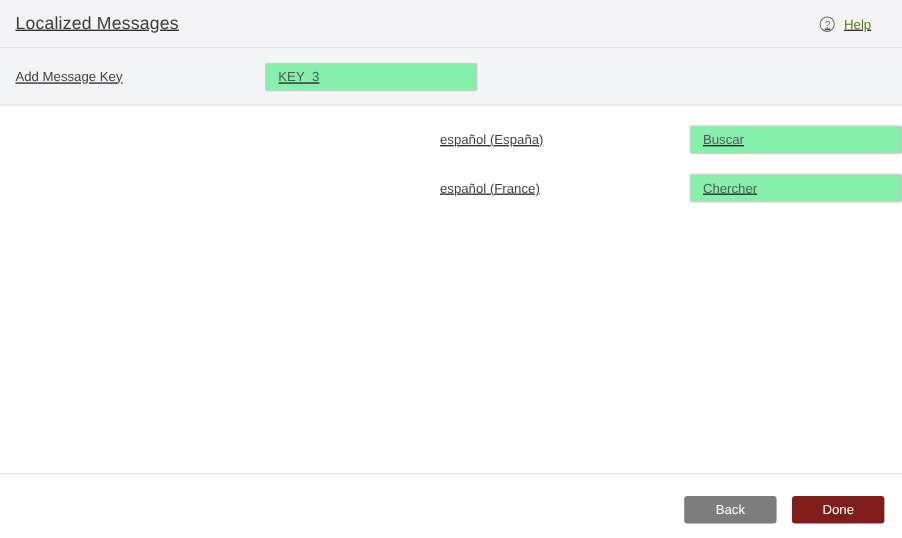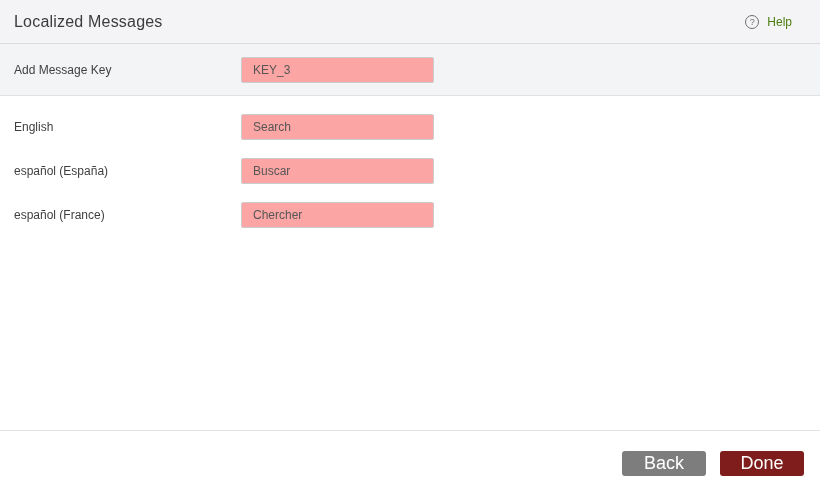--- a/index.html
+++ b/index.html
@@ -6,20 +6,21 @@
   html, body {
     width: 820px; height: 489px;
     font-family: "Liberation Sans", sans-serif;
     background: #ffffff;
     overflow: hidden;
   }
   .page {
     position: relative;
     width: 820px; height: 489px;
     background: #ffffff;
+    text-decoration: underline;
   }
 
   
   .header {
     height: 44px;
     background: #f4f4f6;
     border-bottom: 1px solid #d9dbde;
     display: flex;
     align-items: center;
     padding: 0 28px 0 14px;
@@ -59,34 +60,35 @@
     border-bottom: 1px solid #dfe1e4;
     display: flex;
     align-items: center;
   }
 
   
   .row {
     display: flex;
     align-items: center;
     height: 35px;
+    justify-content: flex-end;
   }
   .row-label {
     width: 241px;
     padding-left: 14px;
     font-size: 12px;
     color: #3f3f3f;
     flex: none;
   }
   .text-input {
     width: 193px;
     height: 26px;
     border: 1px solid #cccccc;
     border-radius: 2px;
-    background: #fca5a5;
+    background: #86efac;
     padding: 0 11px;
     font-family: "Liberation Sans", sans-serif;
     font-size: 12px;
     color: #565656;
     outline: none;
   }
 
   .lang-rows {
     padding-top: 13px;
   }
@@ -104,21 +106,21 @@
     justify-content: flex-end;
     gap: 14px;
     padding: 6px 16px 0 0;
   }
   .btn {
     min-width: 84px;
     height: 25px;
     border: none;
     border-radius: 3px;
     font-family: "Liberation Sans", sans-serif;
-    font-size: 18px;
+    font-size: 12px;
     font-weight: 500;
     color: #ffffff;
     cursor: pointer;
   }
   .btn-back { background: #7d7d7d; }
   .btn-done { background: #7f1d1d; }
 </style>
 </head>
 <body>
 
@@ -134,24 +136,20 @@
 
   <div class="key-section">
     <div class="row">
       <div class="row-label">Add Message Key</div>
       <input class="text-input" type="text" value="KEY_3" style="">
     </div>
   </div>
 
   <div class="lang-rows">
 
-    <div class="row">
-      <div class="row-label">English</div>
-      <input class="text-input" type="text" value="Search" style="">
-    </div>
 
     <div class="row">
       <div class="row-label">español (España)</div>
       <input class="text-input" type="text" value="Buscar" style="">
     </div>
 
     <div class="row">
       <div class="row-label">español (France)</div>
       <input class="text-input" type="text" value="Chercher" style="">
     </div>

